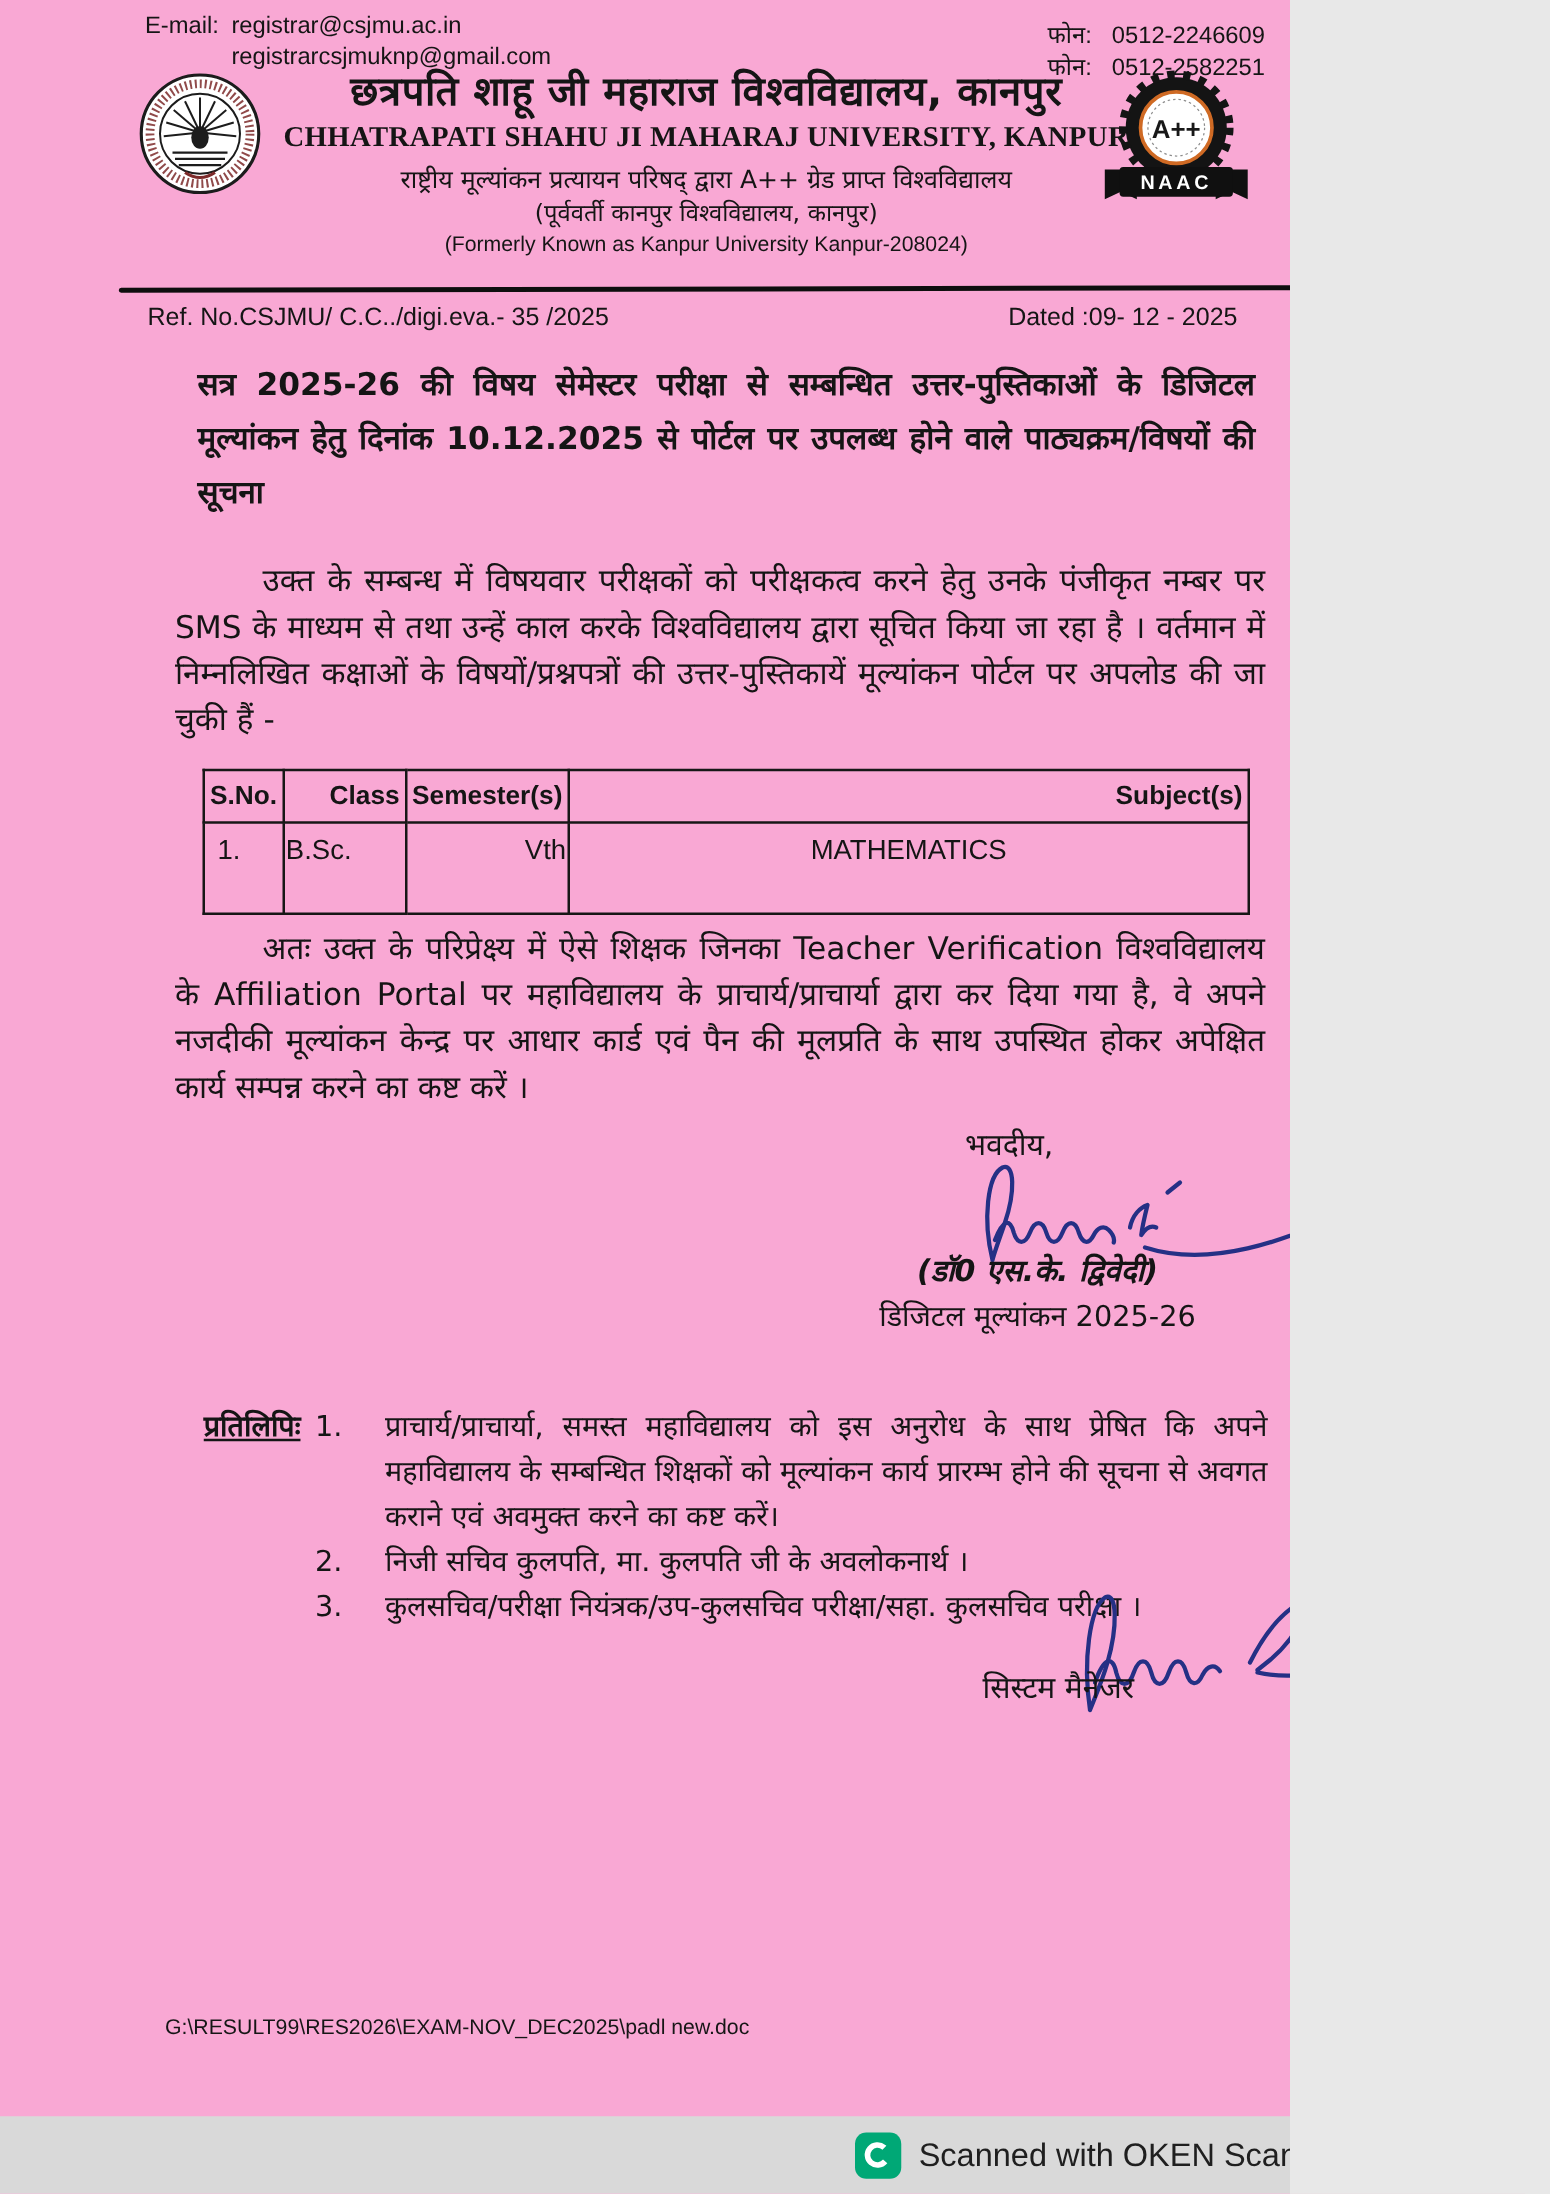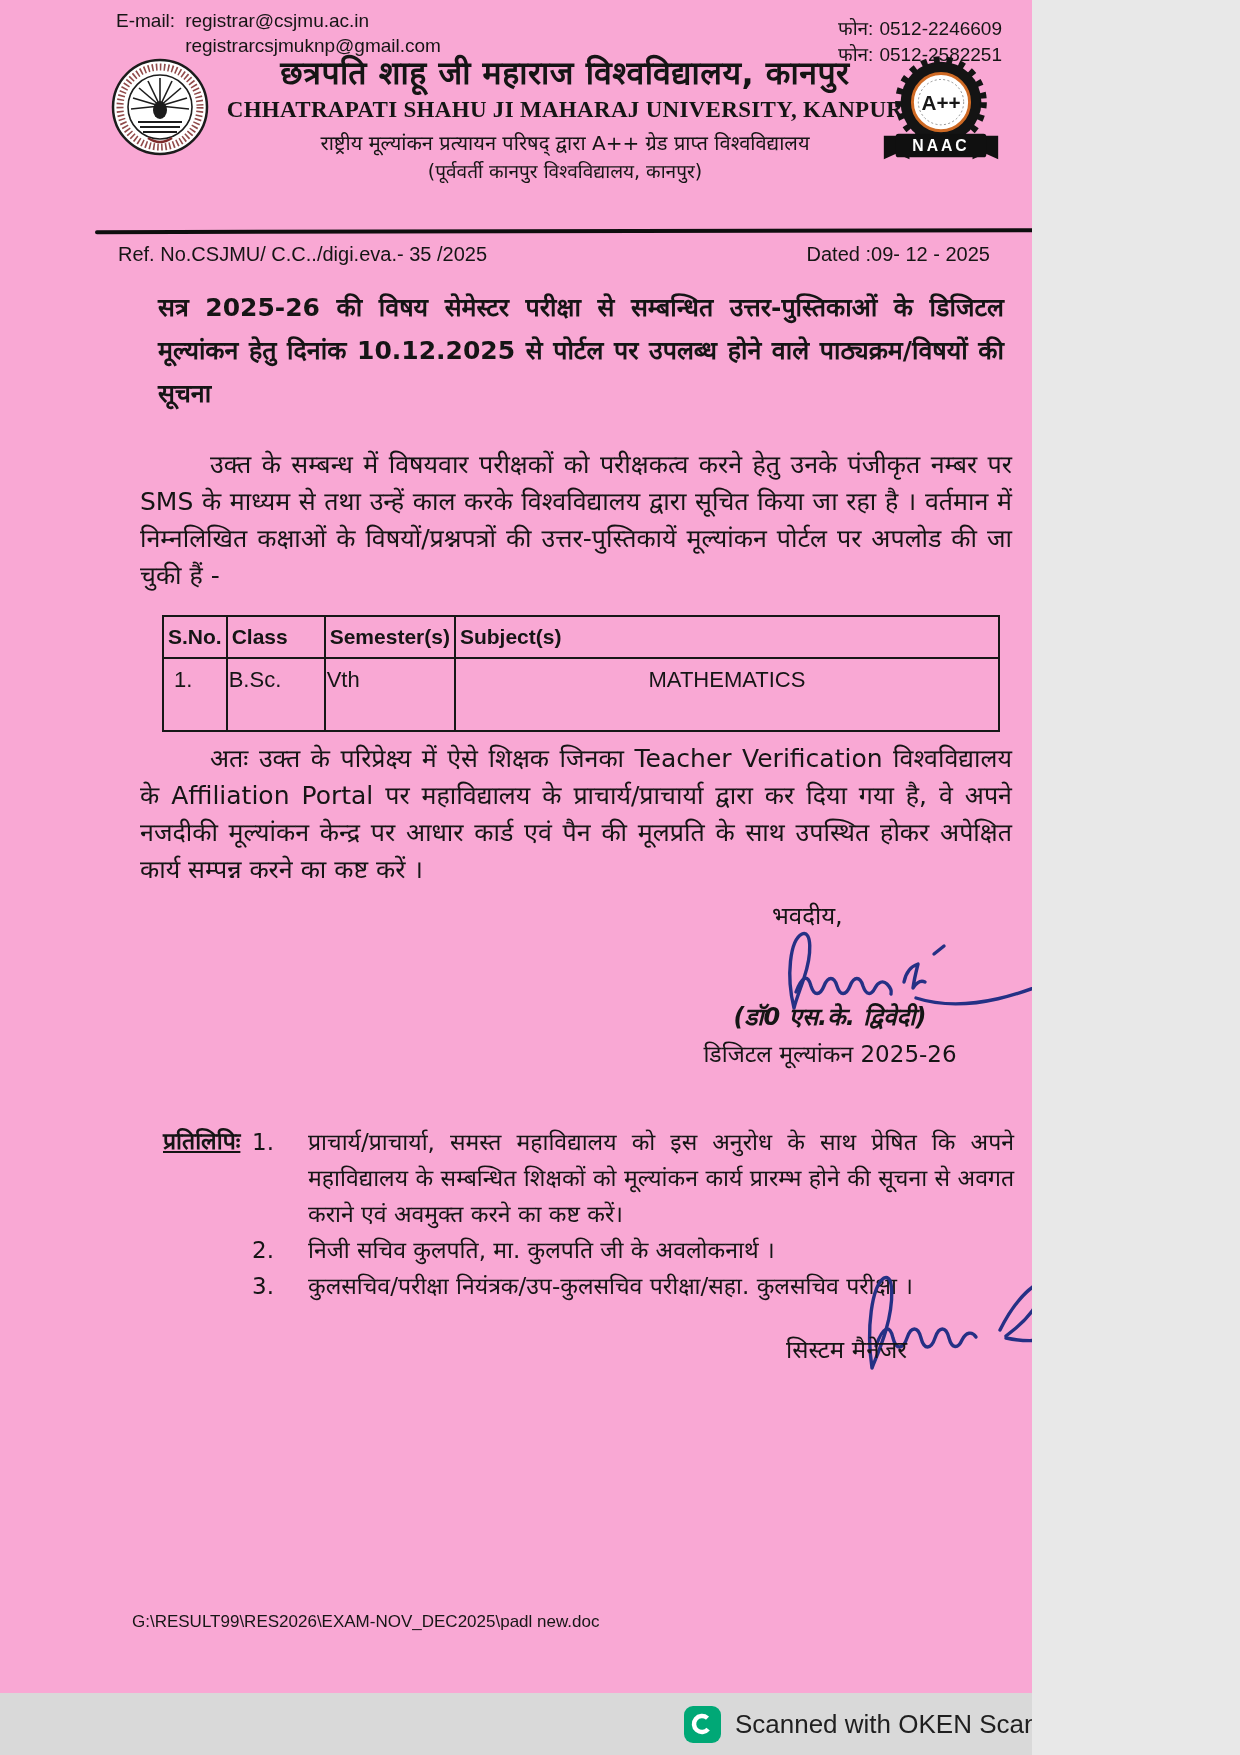--- a/index.html
+++ b/index.html
@@ -7,21 +7,21 @@
     position:relative;width:1032px;height:1755px;overflow:hidden;
     background:#f9a8d4;color:#151515;
     font-family:"DejaVu Sans",sans-serif;
   }
   .abs{position:absolute;}
   
   .emails{left:116px;top:8px;display:flex;gap:10px;font-size:19px;line-height:25px;}
   .emails .lbl{font-family:"Liberation Sans",sans-serif;}
   .emails .vals{font-family:"Liberation Sans",sans-serif;}
   .phones{left:838px;top:16px;font-size:19px;line-height:26px;font-family:"Liberation Sans",sans-serif;}
-  .phones .row{display:flex;gap:6px;}
+  .phones .row{display:flex;gap:16px;}
   
   .head-center{left:160px;top:52px;width:810px;text-align:center;}
   .uni-hi{font-size:32px;font-weight:bold;line-height:42px;letter-spacing:.5px;}
   .uni-en{font-size:23px;font-weight:bold;line-height:31px;font-family:"Liberation Serif",serif;letter-spacing:.3px;}
   .naac-line{font-size:20px;line-height:29px;margin-top:4px;}
   .formerly-hi{font-size:19px;line-height:26px;}
   .formerly-en{font-size:17px;line-height:24px;font-family:"Liberation Sans",sans-serif;}
   .seal{left:110px;top:54px;}
   .badge{left:872px;top:56px;}
   .rule{left:95px;top:229px;width:1140px;height:4px;background:#0e0e0e;border-radius:2px;transform:rotate(-.12deg);}
@@ -35,21 +35,21 @@
   .p1{left:140px;top:446px;width:872px;text-indent:70px;}
   .p2{left:140px;top:740px;width:872px;text-indent:70px;}
   
   table.subjects{left:162px;top:615px;position:absolute;border-collapse:collapse;width:838px;
     font-family:"Liberation Sans",sans-serif;}
   table.subjects th,table.subjects td{border:2.5px solid #171717;}
   table.subjects th{font-size:21px;font-weight:bold;height:40px;padding:0 4px;}
   table.subjects td{font-size:22px;height:62px;vertical-align:top;padding-top:8px;}
   .c-sno{width:48px;} .c-class{width:88px;} .c-sem{width:106px;}
   td.c-sno{padding-left:10px;} td.c-class{}
-  td.c-sem,th{text-align:left;} td.c-sub{text-align:center;font-size:23px;}
+  td.c-sem,th{text-align:right;} td.c-sub{text-align:center;font-size:23px;}
   th.c-sno{text-align:left;padding-left:8px;}
   
   .salutation{left:772px;top:898px;font-size:24px;}
   .sig1{left:766px;top:926px;}
   .close-block{left:660px;top:998px;width:340px;text-align:center;}
   .close-name{font-size:24px;font-weight:600;line-height:38px;font-style:italic;}
   .close-role{font-size:23px;line-height:36px;}
   
   .copy-label{left:163px;top:1124px;font-size:23px;font-weight:bold;text-decoration:underline;}
   .copy-list{left:252px;top:1124px;width:762px;}
@@ -114,20 +114,21 @@
       </g>
       <path d="M38,84 q12,8 24,0" fill="none" stroke="#7c2a2a" stroke-width="2.4"></path>
     </svg>
   </div>
 
   <div class="abs head-center">
     <div class="uni-hi">छत्रपति शाहू जी महाराज विश्वविद्यालय, कानपुर</div>
     <div class="uni-en">CHHATRAPATI SHAHU JI MAHARAJ UNIVERSITY, KANPUR</div>
     <div class="naac-line">राष्ट्रीय मूल्यांकन प्रत्यायन परिषद् द्वारा A++ ग्रेड प्राप्त विश्वविद्यालय</div>
     <div class="formerly-hi">(पूर्ववर्ती कानपुर विश्वविद्यालय, कानपुर)</div>
+    <div class="formerly-en">(Formerly Known as Kanpur University Kanpur-208024)</div>
   </div>
 
   <div class="abs badge">
     <svg width="138" height="112" viewBox="0 0 140 112">
       <circle cx="70" cy="46" r="41" fill="#141414"></circle>
       <circle cx="70" cy="46" r="43" fill="none" stroke="#141414" stroke-width="7" stroke-dasharray="6 7"></circle>
       <circle cx="70" cy="46" r="29" fill="#ffffff" stroke="#cf6a24" stroke-width="3"></circle>
       <circle cx="70" cy="46" r="23" fill="none" stroke="#8d8d8d" stroke-width="1" stroke-dasharray="2 2.4"></circle>
       <text x="70" y="54" text-anchor="middle" font-family="Liberation Sans, sans-serif" font-size="21" font-weight="bold" fill="#181818">A++</text>
       <path d="M12,80 L38,80 L38,104 L25,98 L12,104 Z" fill="#101010"></path>

